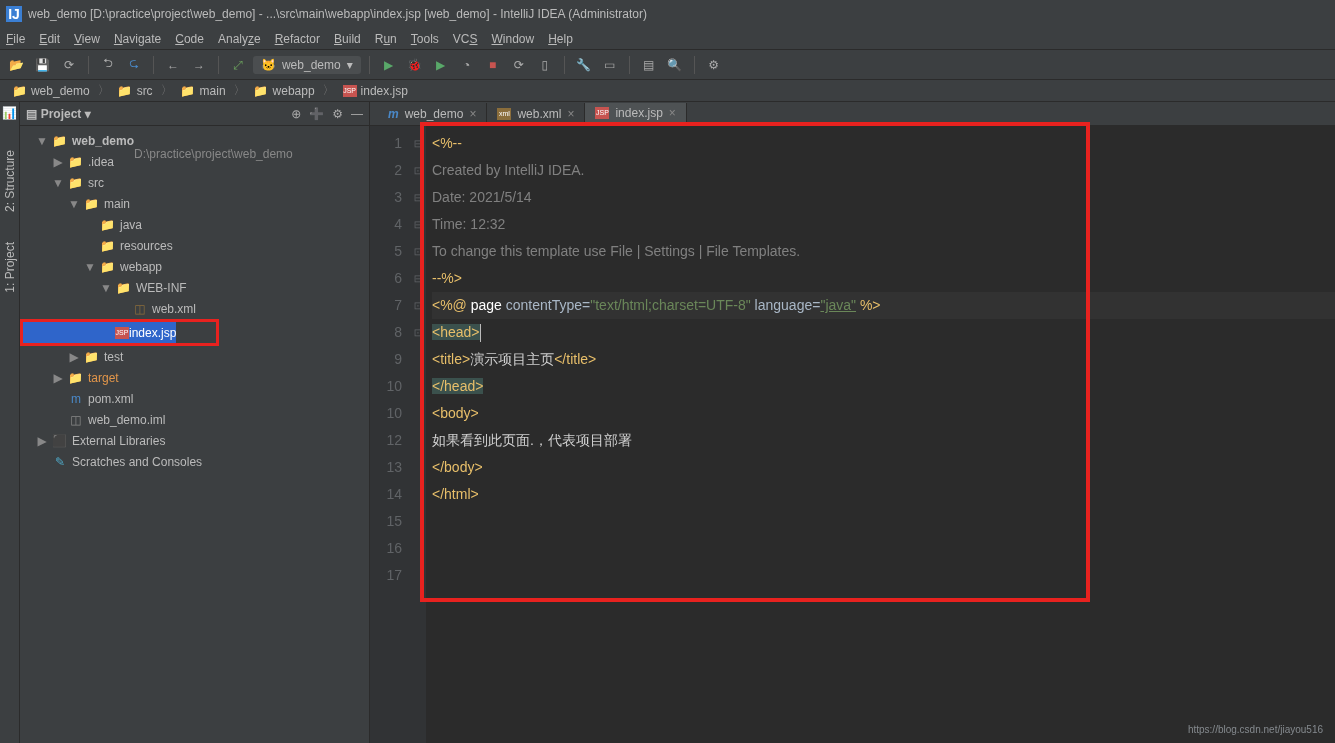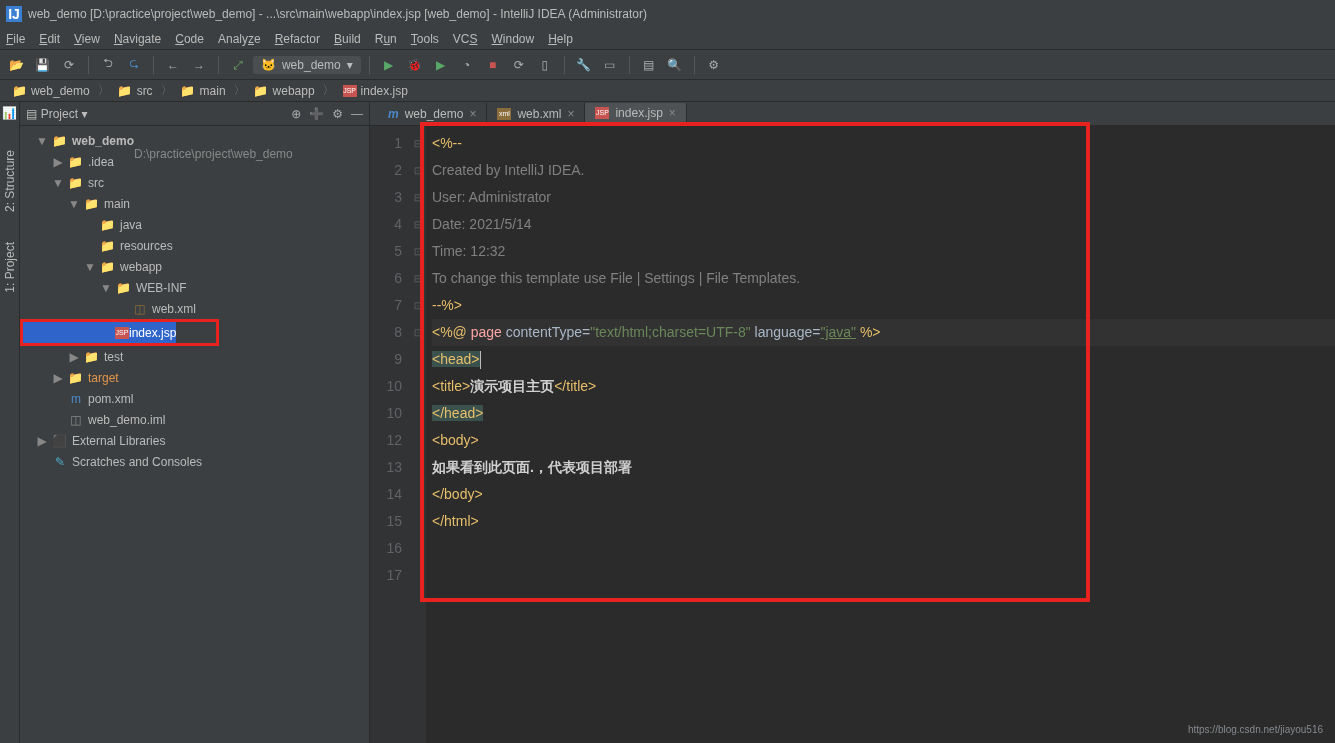--- a/index.html
+++ b/index.html
@@ -14,43 +14,43 @@
 .tb-sep { width:1px; height:18px; background:#555; margin:0 4px; }
 .run-config { display:flex; align-items:center; background:#4b4e50; border-radius:3px; padding:2px 8px; gap:6px; }
 .breadcrumbs { height:22px; background:#3c3f41; display:flex; align-items:center; padding-left:6px; border-bottom:1px solid #2b2b2b; gap:2px; }
 .crumb { display:inline-flex; align-items:center; gap:4px; color:#bbb; padding:1px 6px; cursor:pointer; }
 .chev { color:#777; }
 .main-row { display:flex; height:calc(100% - 102px); }
 .gutter-left { width:20px; background:#3c3f41; border-right:1px solid #2b2b2b; display:flex; flex-direction:column; align-items:center; padding-top:4px; gap:30px; }
 .vtext { writing-mode:vertical-rl; transform:rotate(180deg); color:#bbb; cursor:pointer; }
 .project-panel { width:350px; background:#3c3f41; border-right:1px solid #2b2b2b; display:flex; flex-direction:column; }
 .project-header { height:24px; display:flex; align-items:center; justify-content:space-between; padding:0 6px; border-bottom:1px solid #2b2b2b; }
-.ph-left { display:flex; align-items:flex-end; gap:6px; }
+.ph-left { display:flex; align-items:flex-end; gap:6px;font-weight:bold; }
 .ph-icons { display:flex; align-items:center; gap:8px; color:#aaa; }
 .tree { flex:1; overflow:auto; padding-top:4px; }
 .tree-row { display:flex; align-items:center; height:21px; cursor:pointer; white-space:nowrap; }
 .tree-row.selected { background:#2f65ca; color:#fff; }
 .tree-row .arrow { width:12px; text-align:center; color:#888; }
 .tree-row .ticon { width:16px; height:14px; display:inline-flex; align-items:center; justify-content:center; margin:0 4px; }
 .dim { color:#888;margin-top:27px; }
 .editor-area { flex:1; display:flex; flex-direction:column; background:#2b2b2b; }
 .tabs { height:24px; background:#3c3f41; display:flex; align-items:flex-end; padding-left:8px; border-bottom:1px solid #2b2b2b; }
 .tab { height:22px; display:flex; align-items:center; gap:6px; padding:0 10px; color:#bbb; background:#3c3f41; border-right:1px solid #2b2b2b; cursor:pointer; }
 .tab.active { background:#4e5254; border-bottom:2px solid #4a88c7; }
 .tab .close { color:#888; }
 .code-wrap { flex:1; display:flex; position:relative; }
 .gutter { width:40px; background:#313335; text-align:right; padding:4px 8px 0 0; color:#606366; font-family:"Consolas",monospace; font-size:14px; line-height:27px; }
 .foldcol { width:16px; background:#313335; padding-top:4px; font-family:monospace; font-size:10px; color:#606366; line-height:27px; text-align:center; }
 .code { flex:1; padding:4px 0 0 6px; font-family:"Consolas","Courier New",monospace; font-size:14px; line-height:27px; color:#a9b7c6; position:relative; }
 .code .cm { color:#808080; }
-.code .kw { color:#fca5a5;margin-top:25px; }
+.code .kw { color:#ffffff;margin-top:25px; }
 .code .tg { color:#e8bf6a; }
 .code .str { color:#6a8759; }
 .code .txt { color:#a9b7c6; }
-.code .cn { color:#d0d0d0;font-weight:bold; }
+.code .cn { color:#d0d0d0; }
 .red-box { position:absolute; border:4px solid #e8221f; pointer-events:none; }
 .watermark { position:absolute; right:12px; bottom:8px; color:#9aa0a6; font-size:10px; opacity:.8; }
 .jsp-ic { background:#c75450; width:14px; height:12px; display:inline-block; font-size:7px; color:#fff; text-align:center; line-height:12px; }
 .caret { display:inline-block; width:1px; height:18px; background:#bbb; vertical-align:middle; }
 </style>
 </head>
 <body>
 
 <div class="titlebar">
   <span class="ij-icon">IJ</span>
@@ -275,21 +275,20 @@
           <div>⊡</div>
           <div>⊟</div>
           <div></div>
           <div>⊡</div>
           <div>⊡</div>
           <div></div>
         </div>
       <div class="code">
 <div><span class="tg">&lt;%--</span></div>
 <div><span class="cm">  Created by IntelliJ IDEA.</span></div>
-<div><span class="cm">  User: Administrator</span></div>
 <div><span class="cm">  Date: 2021/5/14</span></div>
 <div><span class="cm">  Time: 12:32</span></div>
 <div><span class="cm">  To change this template use File | Settings | File Templates.</span></div>
 <div><span class="tg">--%&gt;</span></div>
 <div style="background:#323232"><span class="tg">&lt;%@ </span><span class="kw">page</span><span class="txt"> contentType=</span><span class="str">"text/html;charset=UTF-8"</span><span class="txt"> language=</span><span class="str" style="text-decoration:underline">"java"</span><span class="tg"> %&gt;</span></div>
 <div><span class="tg" style="background:#3b514d"><span>&lt;</span><span>head</span><span>&gt;</span></span><span class="caret"></span></div>
 <div><span class="tg">    &lt;</span><span class="tg">title</span><span class="tg">&gt;</span><span class="cn">演示项目主页</span><span class="tg">&lt;/</span><span class="tg">title</span><span class="tg">&gt;</span></div>
 <div><span class="tg" style="background:#3b514d"><span>&lt;/</span><span>head</span><span>&gt;</span></span></div>
 <div><span class="tg">&lt;</span><span class="tg">body</span><span class="tg">&gt;</span></div>
 <div><span class="cn">如果看到此页面.，代表项目部署</span></div>

